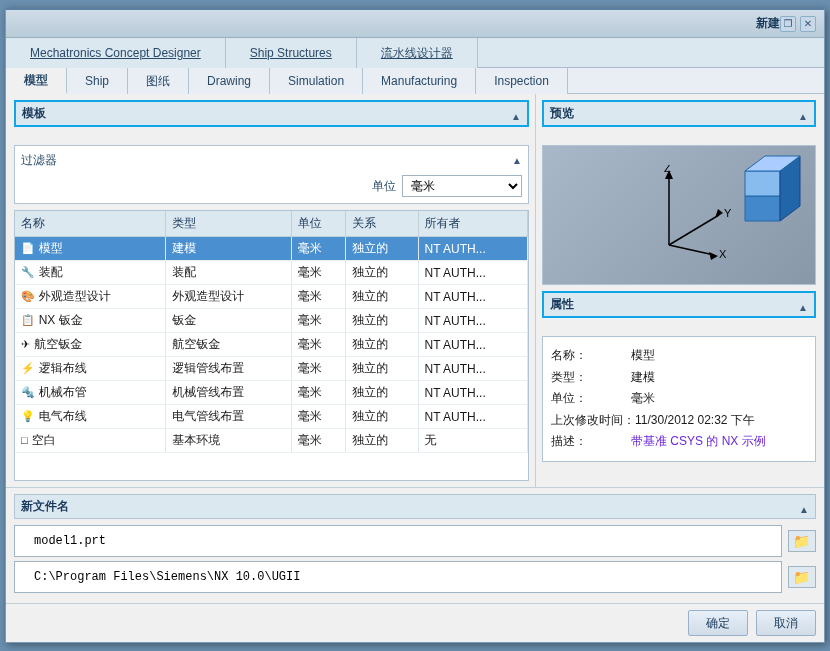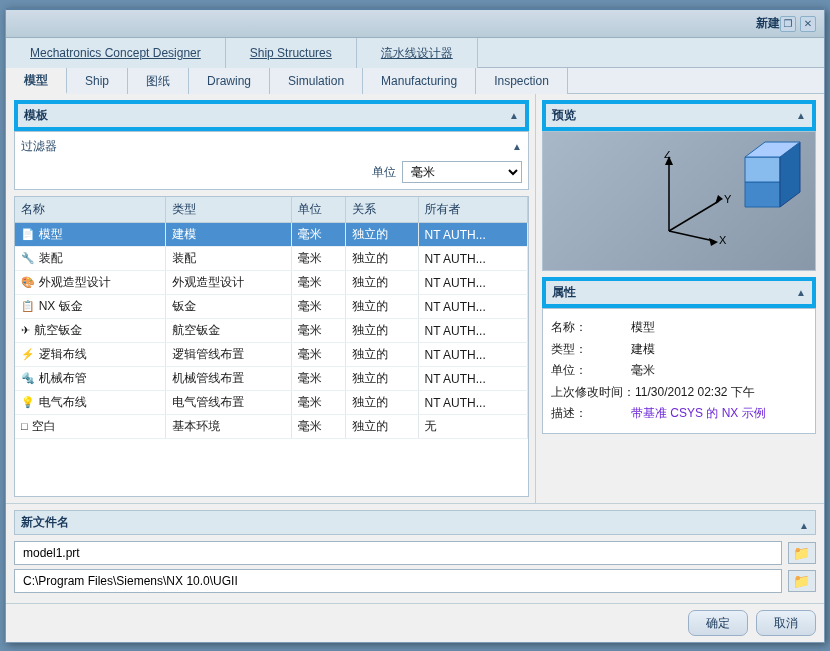--- a/index.html
+++ b/index.html
@@ -112,26 +112,26 @@
       border-right: 1px solid #c0d0d8;
     }
     .right-panel {
       flex: 1;
       display: flex;
       flex-direction: column;
       padding: 6px 8px 6px 6px;
     }
     .section-header {
       display: flex;
-      align-items: center;
+      align-items: flex-end;
       justify-content: space-between;
       background: #dce8f0;
       padding: 3px 6px;
-      border: 4px solid #0ea5e9;
-      margin-bottom: 0;
+      border: 2px solid #0ea5e9;
+      margin-bottom: 18px;
       cursor: pointer;
     }
     .section-header-title {
       font-size: 12px;
       font-weight: bold;
       color: #1a3a5c;
     }
     .section-arrow {
       font-size: 10px;
       color: #3a5a7a;
@@ -263,25 +263,26 @@
       margin-bottom: 6px;
     }
     .input-row {
       display: flex;
       align-items: center;
       gap: 6px;
       margin-bottom: 4px;
     }
     .file-input {
       flex: 1;
-      height: 24px;
+      height: 32px;
       border: 1px solid #a0b4c4;
       background: white;
-      padding: 0 8px;
-      font-size: 12px;
+      padding: 0 19px;
+      font-size: 12px;
+      font-family: Liberation Mono, monospace;
     }
     .folder-btn {
       width: 28px;
       height: 22px;
       background: #e0e8f0;
       border: 1px solid #a0b4c4;
       cursor: pointer;
       display: flex;
       align-items: center;
       justify-content: center;
@@ -297,21 +298,21 @@
     }
     .action-btn {
       height: 26px;
       min-width: 60px;
       padding: 0 16px;
       background: linear-gradient(to bottom, #e8f0f8, #d0dce8);
       border: 1px solid #9ab0c8;
       cursor: pointer;
       font-size: 12px;
       color: #1a3a5c;
-      border-radius: 7px;
+      border-radius: 2px;
     }
     .bottom-area {
       display: flex;
       flex-direction: column;
     }
     
     .axes-svg { width: 120px; height: 100px; }
     
     .box3d-svg { width: 80px; height: 80px; }
   </style>

